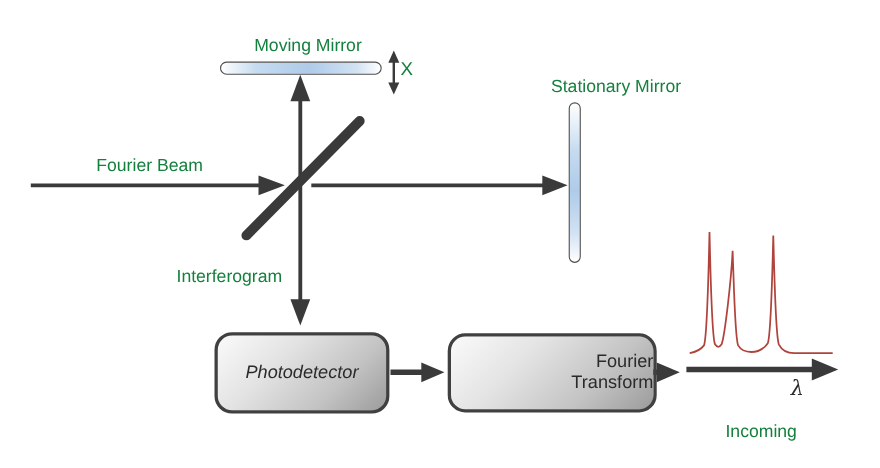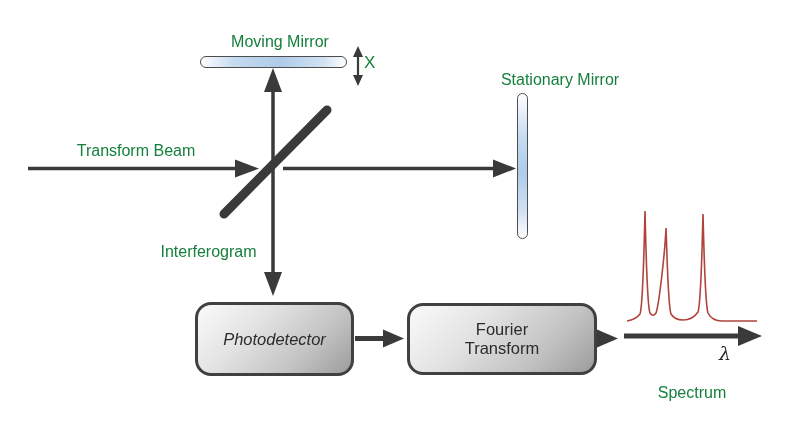--- a/index.html
+++ b/index.html
@@ -46,21 +46,21 @@
     border-radius: 16px;
     background: linear-gradient(135deg, #fafafa 0%, #e3e3e3 35%, #c3c3c3 70%, #9c9c9c 100%);
     display: flex;
     flex-direction: column;
     align-items: center;
     justify-content: center;
     font-size: 16.5px;
     color: #2b2b2b;
   }
   #photodetector-box { left: 195px; top: 302px; width: 159px; height: 74px; font-style: italic; }
-  #fourier-box       { left: 407px; top: 303px; width: 190px; height: 72px; }
+  #fourier-box       { left: 407px; top: 303px; width: 190px; height: 72px; align-items: flex-end; }
 
   #spectrum-panel {
     position: absolute;
     left: 618px; top: 200px; width: 148px; height: 178px;
     box-sizing: border-box;
     border: 2.5px solid #3f3f3f;
     border-radius: 17px;
     background: #ffffff;
   }
   #lambda-label {
@@ -147,21 +147,21 @@
 
   <div id="spectrum-panel" style="z-index:-1;"></div>
 
   <div class="lbl center" style="left:205px; top:33px; width:150px;">Moving Mirror</div>
 
   <div class="lbl" style="left:364px; top:54px; font-size:17px;">X</div>
 
   <div class="lbl center" style="left:480px; top:71px; width:160px;">Stationary Mirror</div>
 
 
-  <div class="lbl center" style="left:36px; top:142px; width:200px;">Transform Beam</div>
+  <div class="lbl center" style="left:36px; top:142px; width:200px;">Fourier Beam</div>
 
   <div class="lbl right" style="left:150px; top:243px; width:117px;">Interferogram</div>
 
   <div id="lambda-label">λ</div>
 
-  <div class="lbl center" style="left:618px; top:384px; width:148px;">Spectrum</div>
+  <div class="lbl center" style="left:618px; top:384px; width:148px;">Incoming</div>
 
 </div>
 
 </body></html>

